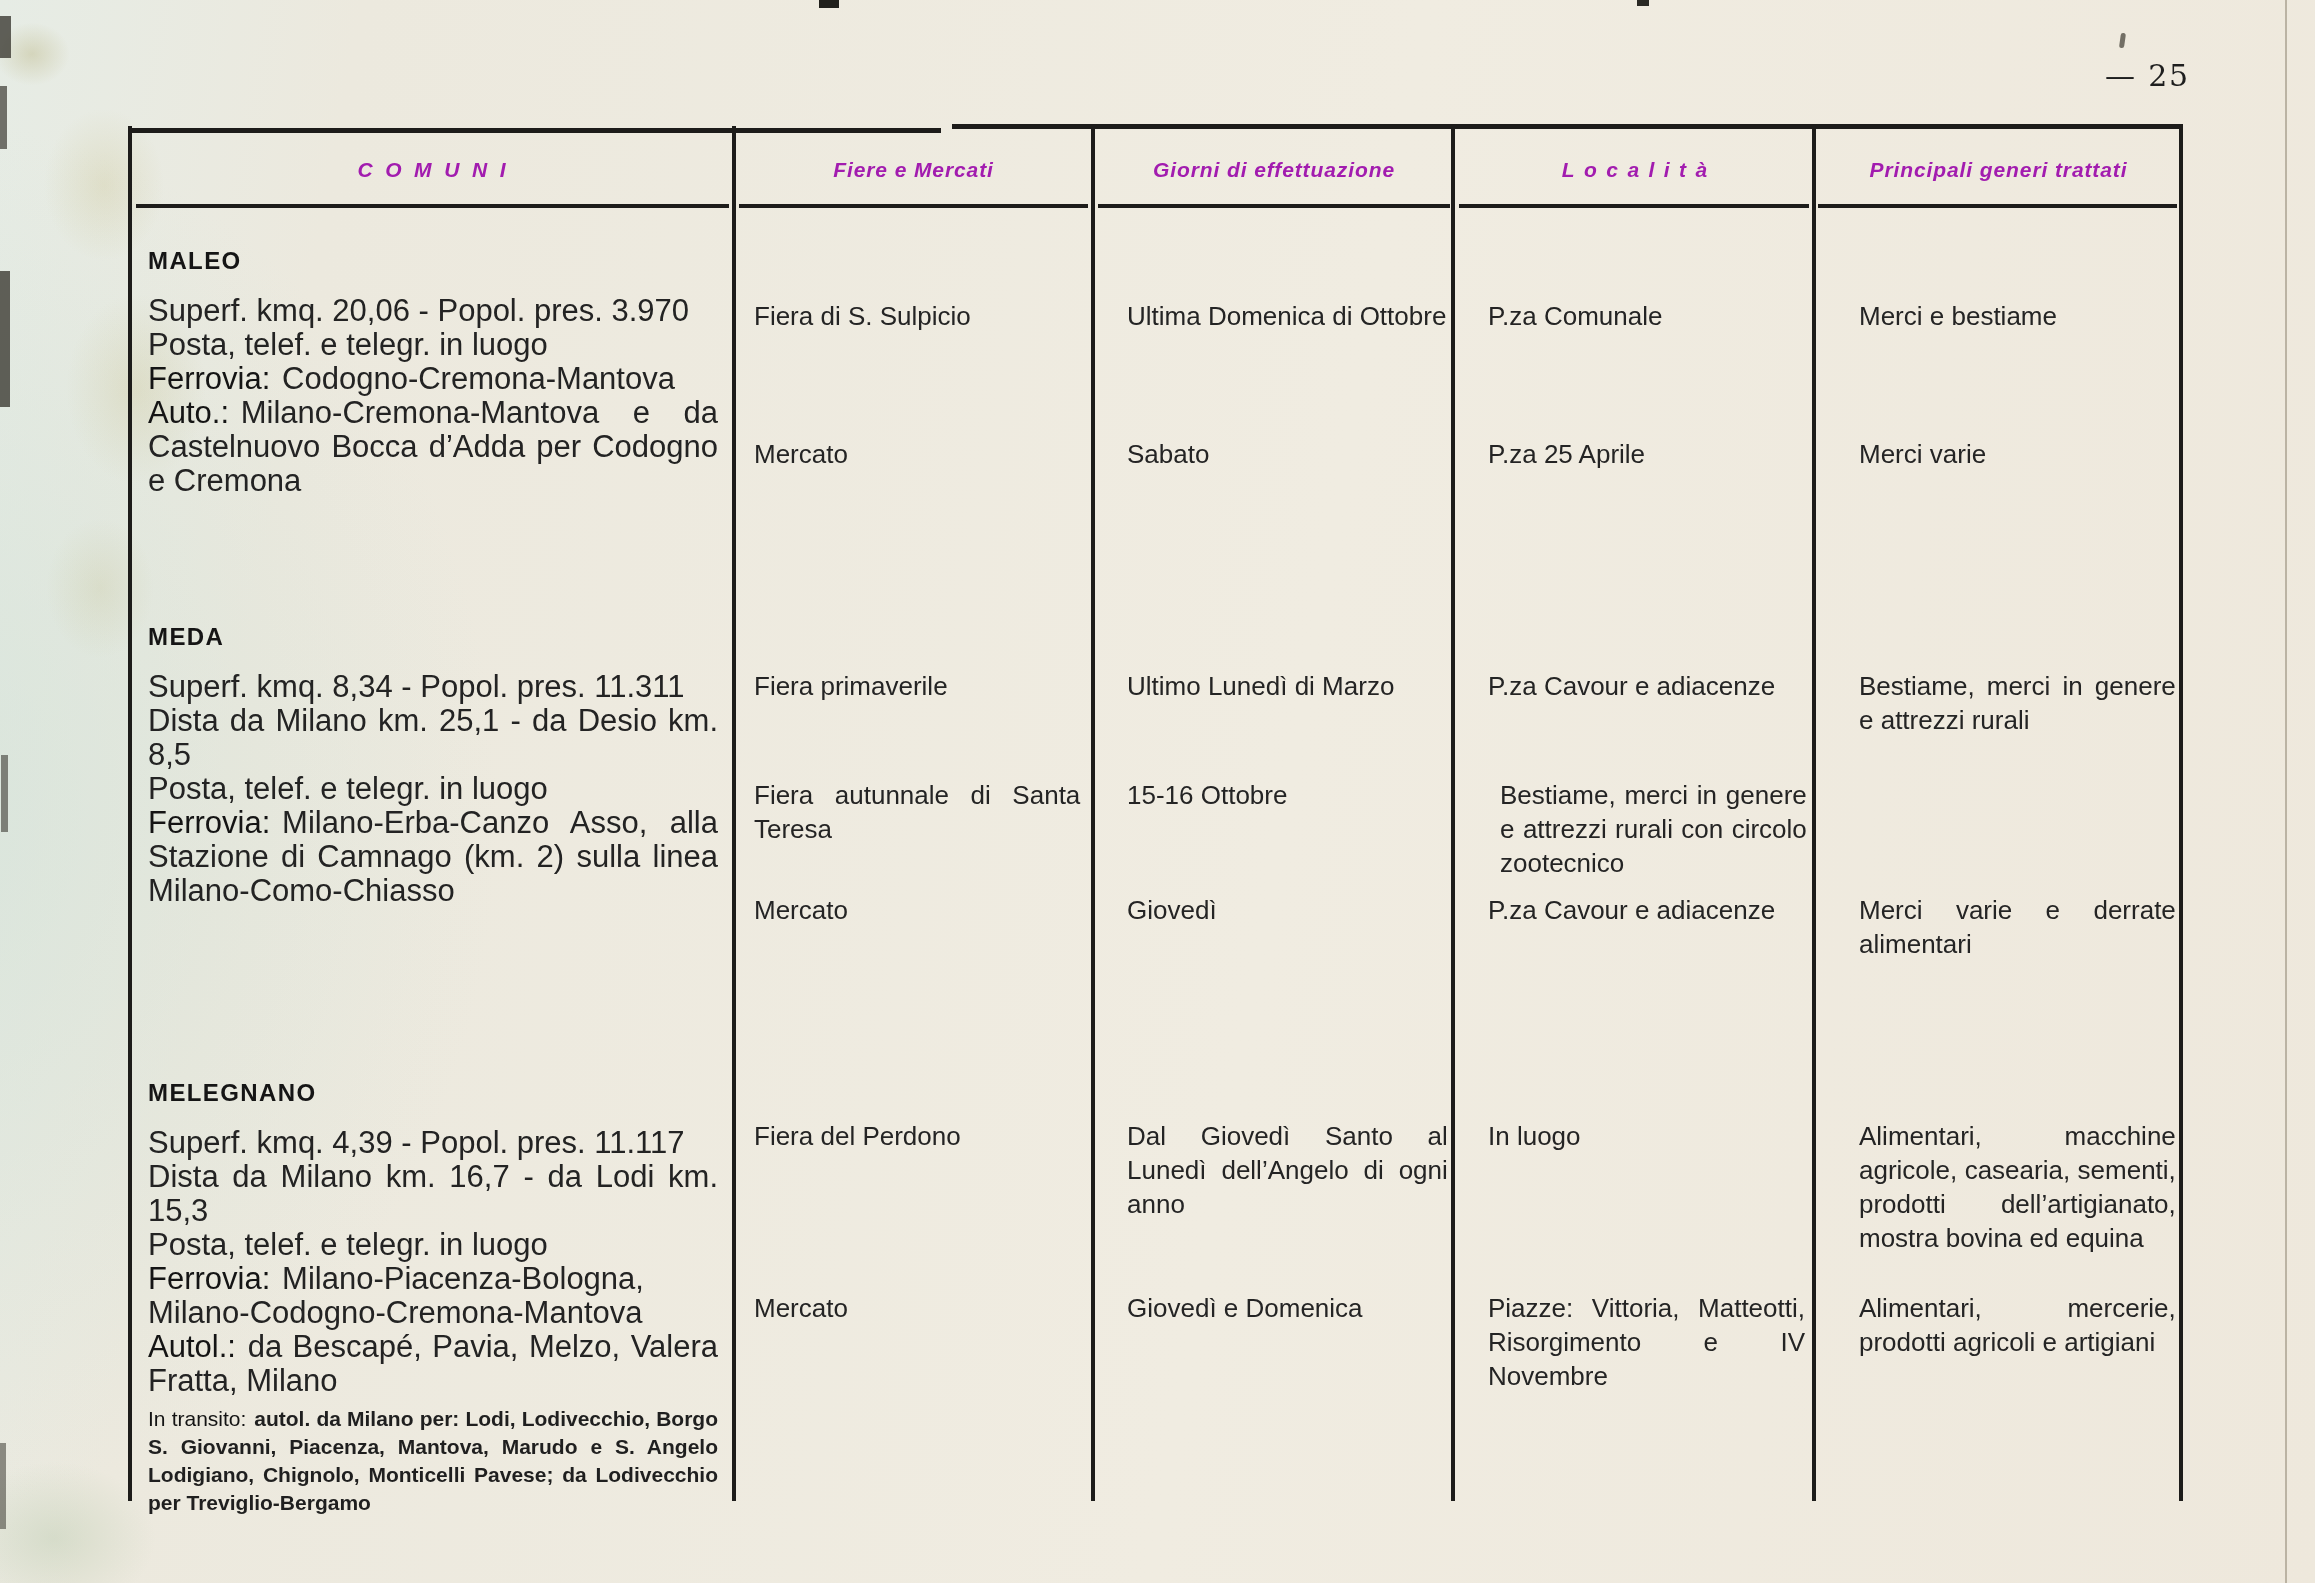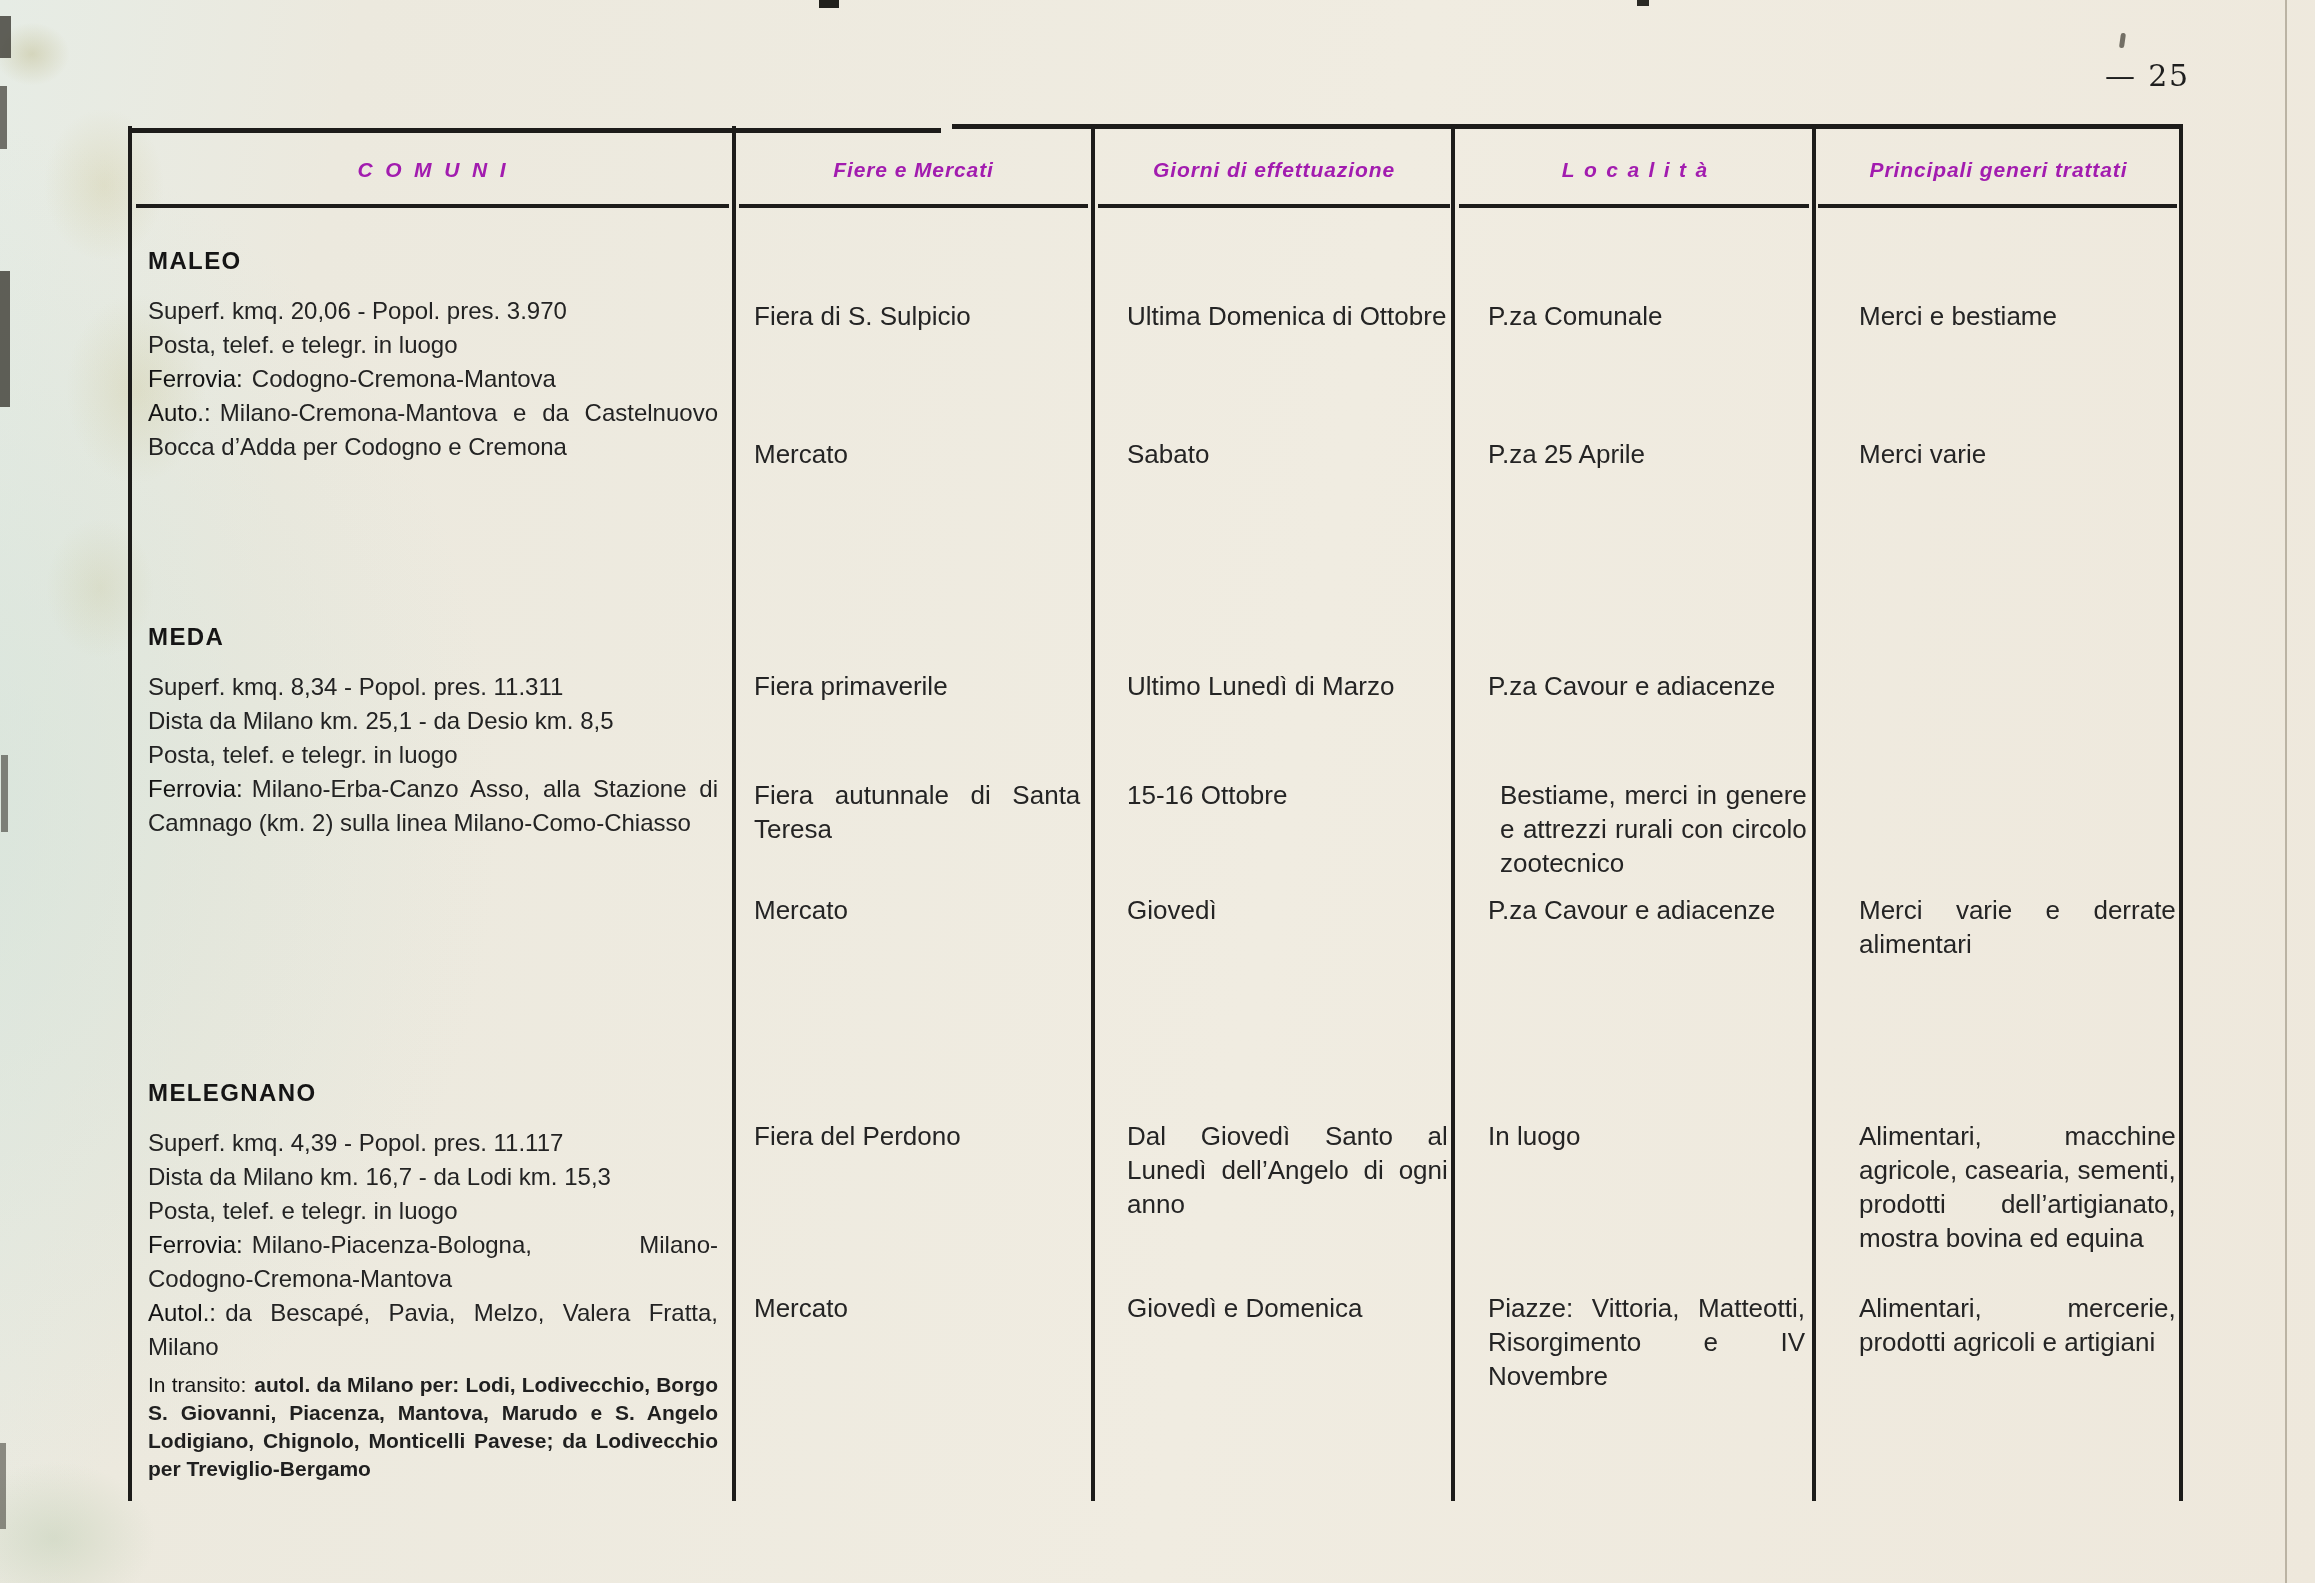--- a/index.html
+++ b/index.html
@@ -62,21 +62,21 @@
   .h4{left:1455px;width:359px;letter-spacing:.45em;text-indent:.45em;}
   .h5{left:1814px;width:369px;letter-spacing:0.9px;}
 
   
   .comune{position:absolute;left:148px;width:570px;}
   .comune h3{
     margin:0;font-size:24px;line-height:30px;font-weight:700;
     letter-spacing:1.4px;color:#151515;
   }
   .info{margin-top:18px;}
-  .info p{margin:0;font-size:24px;line-height:34px;text-align:justify;color:#232323;}
+  .info p{margin:0;font-size:31px;line-height:34px;text-align:justify;color:#232323;}
   .info p.small{font-size:21px;line-height:28px;font-weight:700;margin-top:7.2px;text-align:justify;color:#1f1f1f;}
   .info b{font-weight:400;color:#141414;margin-right:.38em;}
   .info b:empty{display:none;margin:0;}
 
   
   .mrow{
     position:absolute;left:734px;width:1449px;display:grid;
     grid-template-columns:359px 362px 359px 369px;align-items:start;
   }
   .cell{font-size:26px;line-height:34px;text-align:justify;color:#242424;box-sizing:border-box;}
@@ -150,20 +150,21 @@
     <p>Superf. kmq. 8,34 - Popol. pres. 11.311</p>
     <p>Dista da Milano km. 25,1 - da Desio km. 8,5</p>
     <p>Posta, telef. e telegr. in luogo</p>
     <p><b>Ferrovia:</b><span>Milano-Erba-Canzo Asso, alla Stazione di Camnago (km. 2) sulla linea Milano-Como-Chiasso</span></p>
   </div>
 </div>
 <div class="mrow" style="top:669px;">
   <div class="cell c-fiere">Fiera primaverile</div>
   <div class="cell c-giorni">Ultimo Lunedì di Marzo</div>
   <div class="cell c-localita">P.za Cavour e adiacenze</div>
+  <div class="cell c-generi">Bestiame, merci in genere e attrezzi rurali</div>
 </div>
 <div class="mrow" style="top:778px;">
   <div class="cell c-fiere">Fiera autunnale di Santa Teresa</div>
   <div class="cell c-giorni">15-16 Ottobre</div>
   <div class="cell c-generi">Bestiame, merci in genere e attrezzi rurali con circolo zootecnico</div>
 </div>
 <div class="mrow" style="top:893px;">
   <div class="cell c-fiere">Mercato</div>
   <div class="cell c-giorni">Giovedì</div>
   <div class="cell c-localita">P.za Cavour e adiacenze</div>

